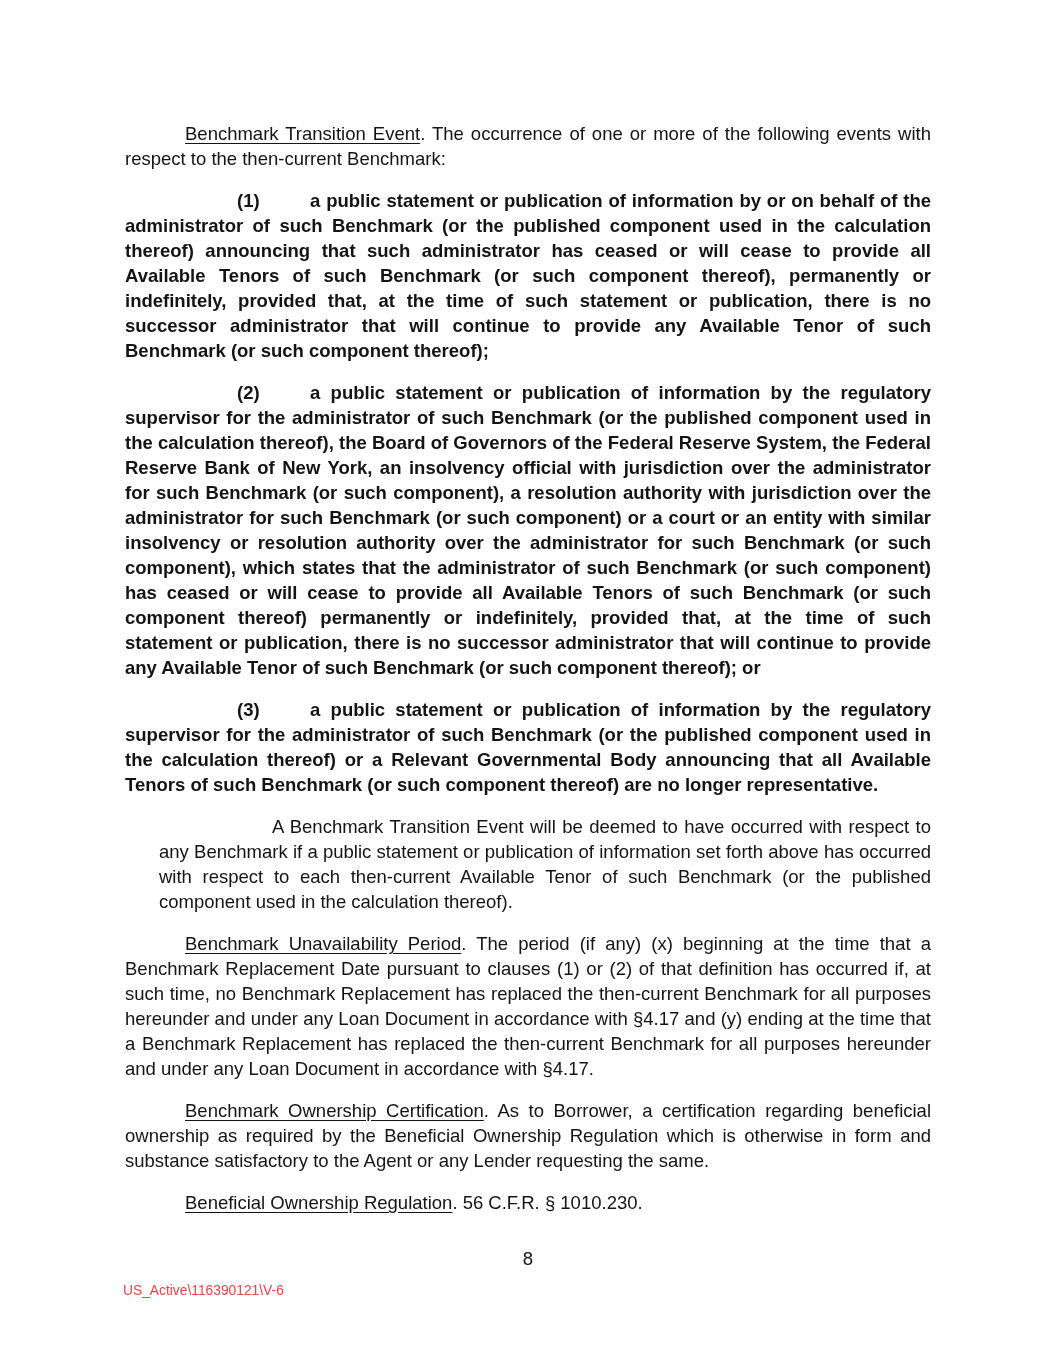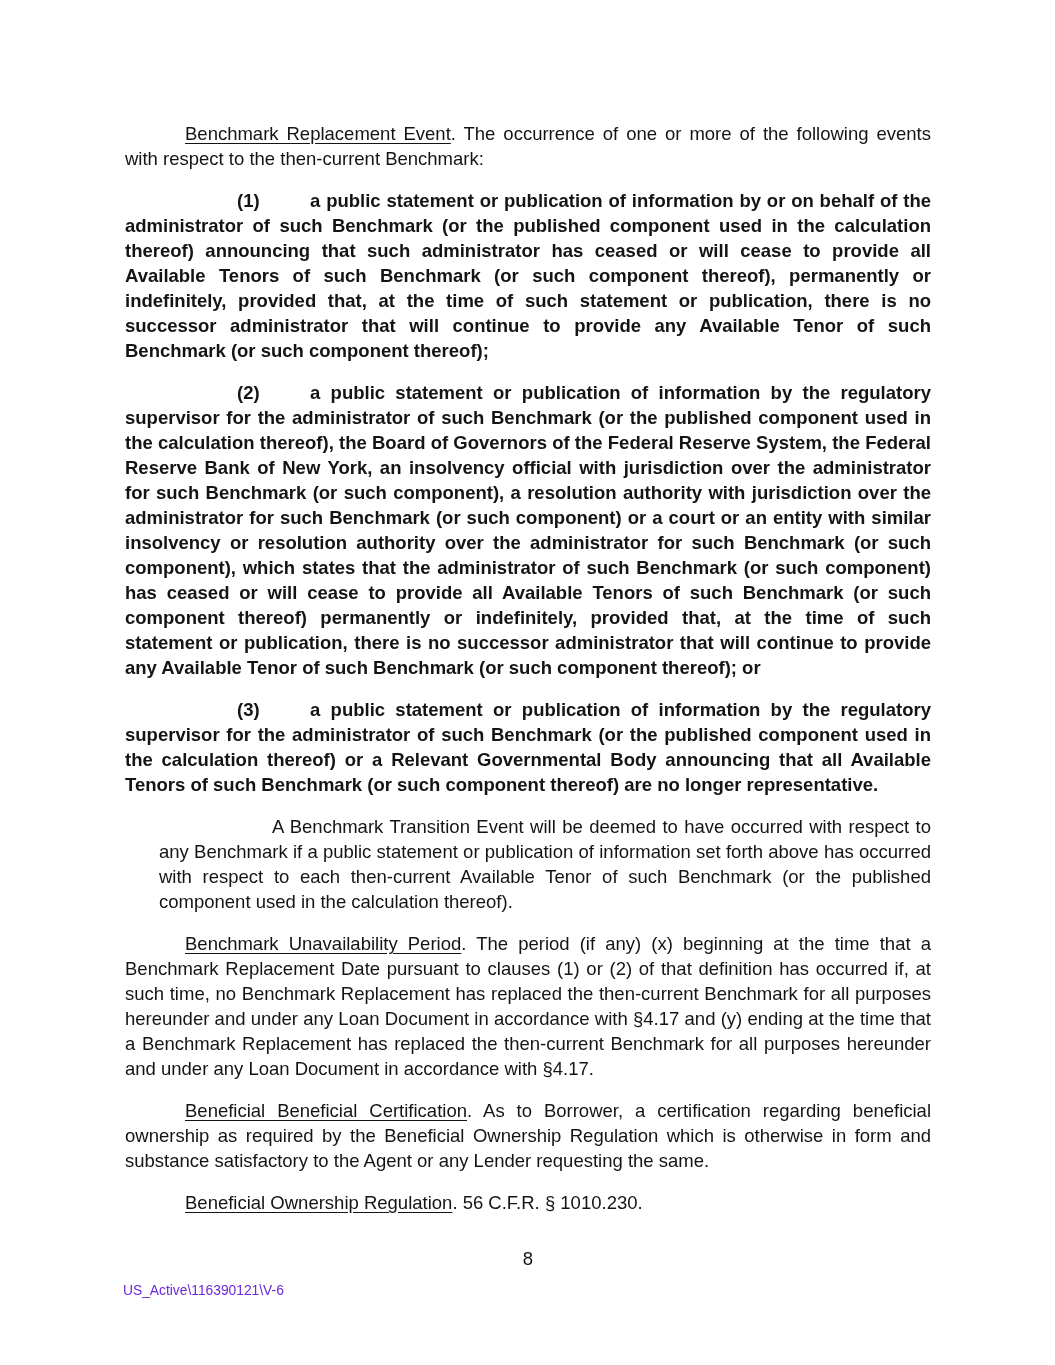--- a/index.html
+++ b/index.html
@@ -45,42 +45,42 @@
     font-size: 18.5px;
     line-height: 25px;
     color: #141414;
   }
   .doc-footer {
     position: absolute;
     left: 123px;
     top: 1282px;
     font-size: 13.8px;
     line-height: 17px;
-    color: #6d28d9;
+    color: #ef4444;
   }
 </style>
 </head>
 <body>
 
 <div class="page">
   <main class="body-text">
 
-    <p class="para p-def"><span class="term">Benchmark Replacement Event</span><span>. The occurrence of one or more of the following events with respect to the then-current Benchmark:</span></p>
+    <p class="para p-def"><span class="term">Benchmark Transition Event</span><span>. The occurrence of one or more of the following events with respect to the then-current Benchmark:</span></p>
 
     <p class="para p-clause"><span class="clause-num">(1)</span><span>a public statement or publication of information by or on behalf of the administrator of such Benchmark (or the published component used in the calculation thereof) announcing that such administrator has ceased or will cease to provide all Available Tenors of such Benchmark (or such component thereof), permanently or indefinitely, provided that, at the time of such statement or publication, there is no successor administrator that will continue to provide any Available Tenor of such Benchmark (or such component thereof);</span></p>
 
     <p class="para p-clause"><span class="clause-num">(2)</span><span>a public statement or publication of information by the regulatory supervisor for the administrator of such Benchmark (or the published component used in the calculation thereof), the Board of Governors of the Federal Reserve System, the Federal Reserve Bank of New York, an insolvency official with jurisdiction over the administrator for such Benchmark (or such component), a resolution authority with jurisdiction over the administrator for such Benchmark (or such component) or a court or an entity with similar insolvency or resolution authority over the administrator for such Benchmark (or such component), which states that the administrator of such Benchmark (or such component) has ceased or will cease to provide all Available Tenors of such Benchmark (or such component thereof) permanently or indefinitely, provided that, at the time of such statement or publication, there is no successor administrator that will continue to provide any Available Tenor of such Benchmark (or such component thereof); or</span></p>
 
     <p class="para p-clause"><span class="clause-num">(3)</span><span>a public statement or publication of information by the regulatory supervisor for the administrator of such Benchmark (or the published component used in the calculation thereof) or a Relevant Governmental Body announcing that all Available Tenors of such Benchmark (or such component thereof) are no longer representative.</span></p>
 
     <p class="para p-deep"><span>A Benchmark Transition Event will be deemed to have occurred with respect to any Benchmark if a public statement or publication of information set forth above has occurred with respect to each then-current Available Tenor of such Benchmark (or the published component used in the calculation thereof).</span></p>
 
     <p class="para p-def"><span class="term">Benchmark Unavailability Period</span><span>. The period (if any) (x) beginning at the time that a Benchmark Replacement Date pursuant to clauses (1) or (2) of that definition has occurred if, at such time, no Benchmark Replacement has replaced the then-current Benchmark for all purposes hereunder and under any Loan Document in accordance with §4.17 and (y) ending at the time that a Benchmark Replacement has replaced the then-current Benchmark for all purposes hereunder and under any Loan Document in accordance with §4.17.</span></p>
 
-    <p class="para p-def"><span class="term">Beneficial Beneficial Certification</span><span>. As to Borrower, a certification regarding beneficial ownership as required by the Beneficial Ownership Regulation which is otherwise in form and substance satisfactory to the Agent or any Lender requesting the same.</span></p>
+    <p class="para p-def"><span class="term">Benchmark Ownership Certification</span><span>. As to Borrower, a certification regarding beneficial ownership as required by the Beneficial Ownership Regulation which is otherwise in form and substance satisfactory to the Agent or any Lender requesting the same.</span></p>
 
     <p class="para p-def"><span class="term">Beneficial Ownership Regulation</span><span>. 56 C.F.R. § 1010.230.</span></p>
 
 
   </main>
 
   <div class="page-number">8</div>
   <div class="doc-footer">US_Active\116390121\V-6</div>
 </div>
 

